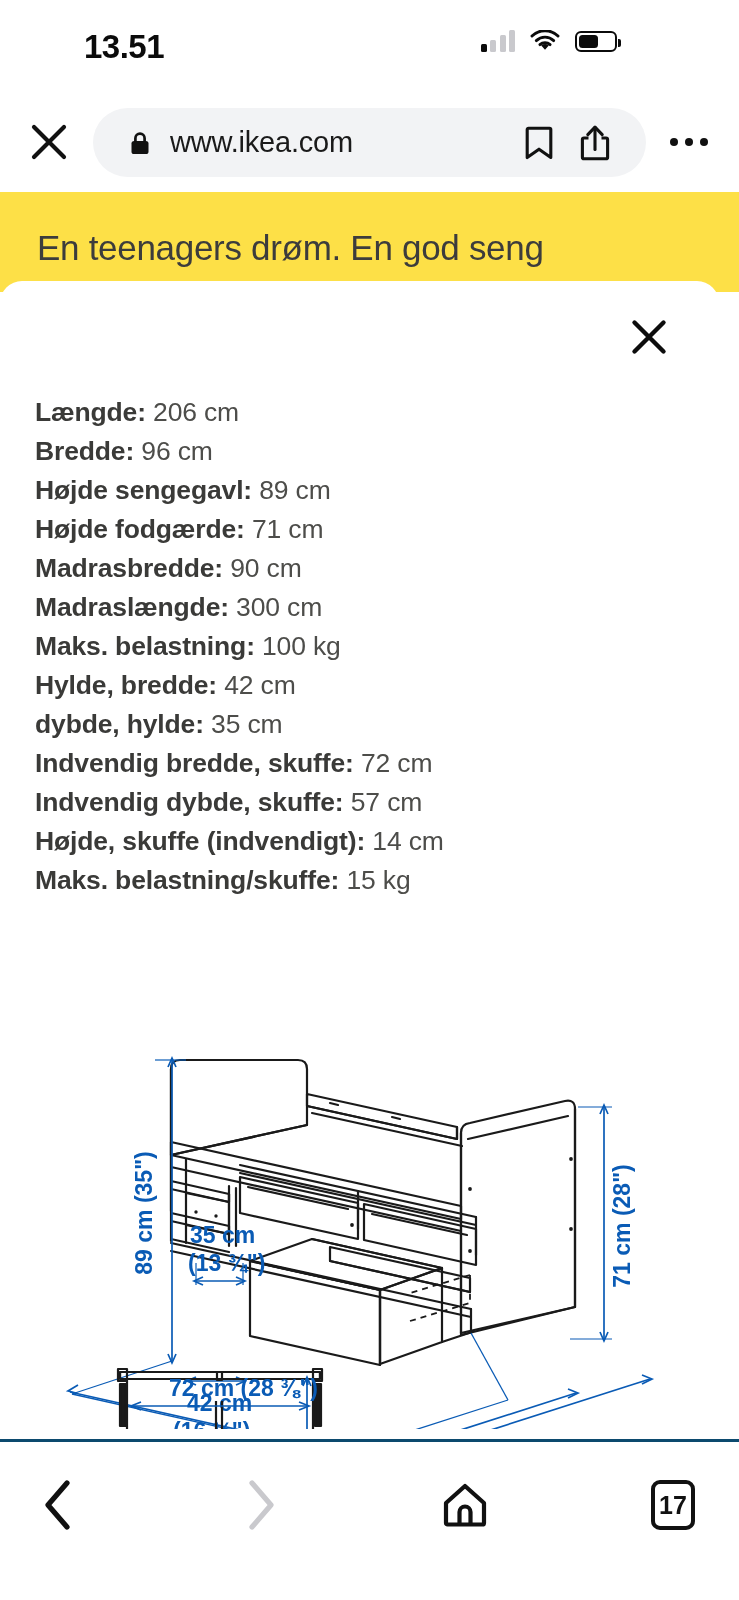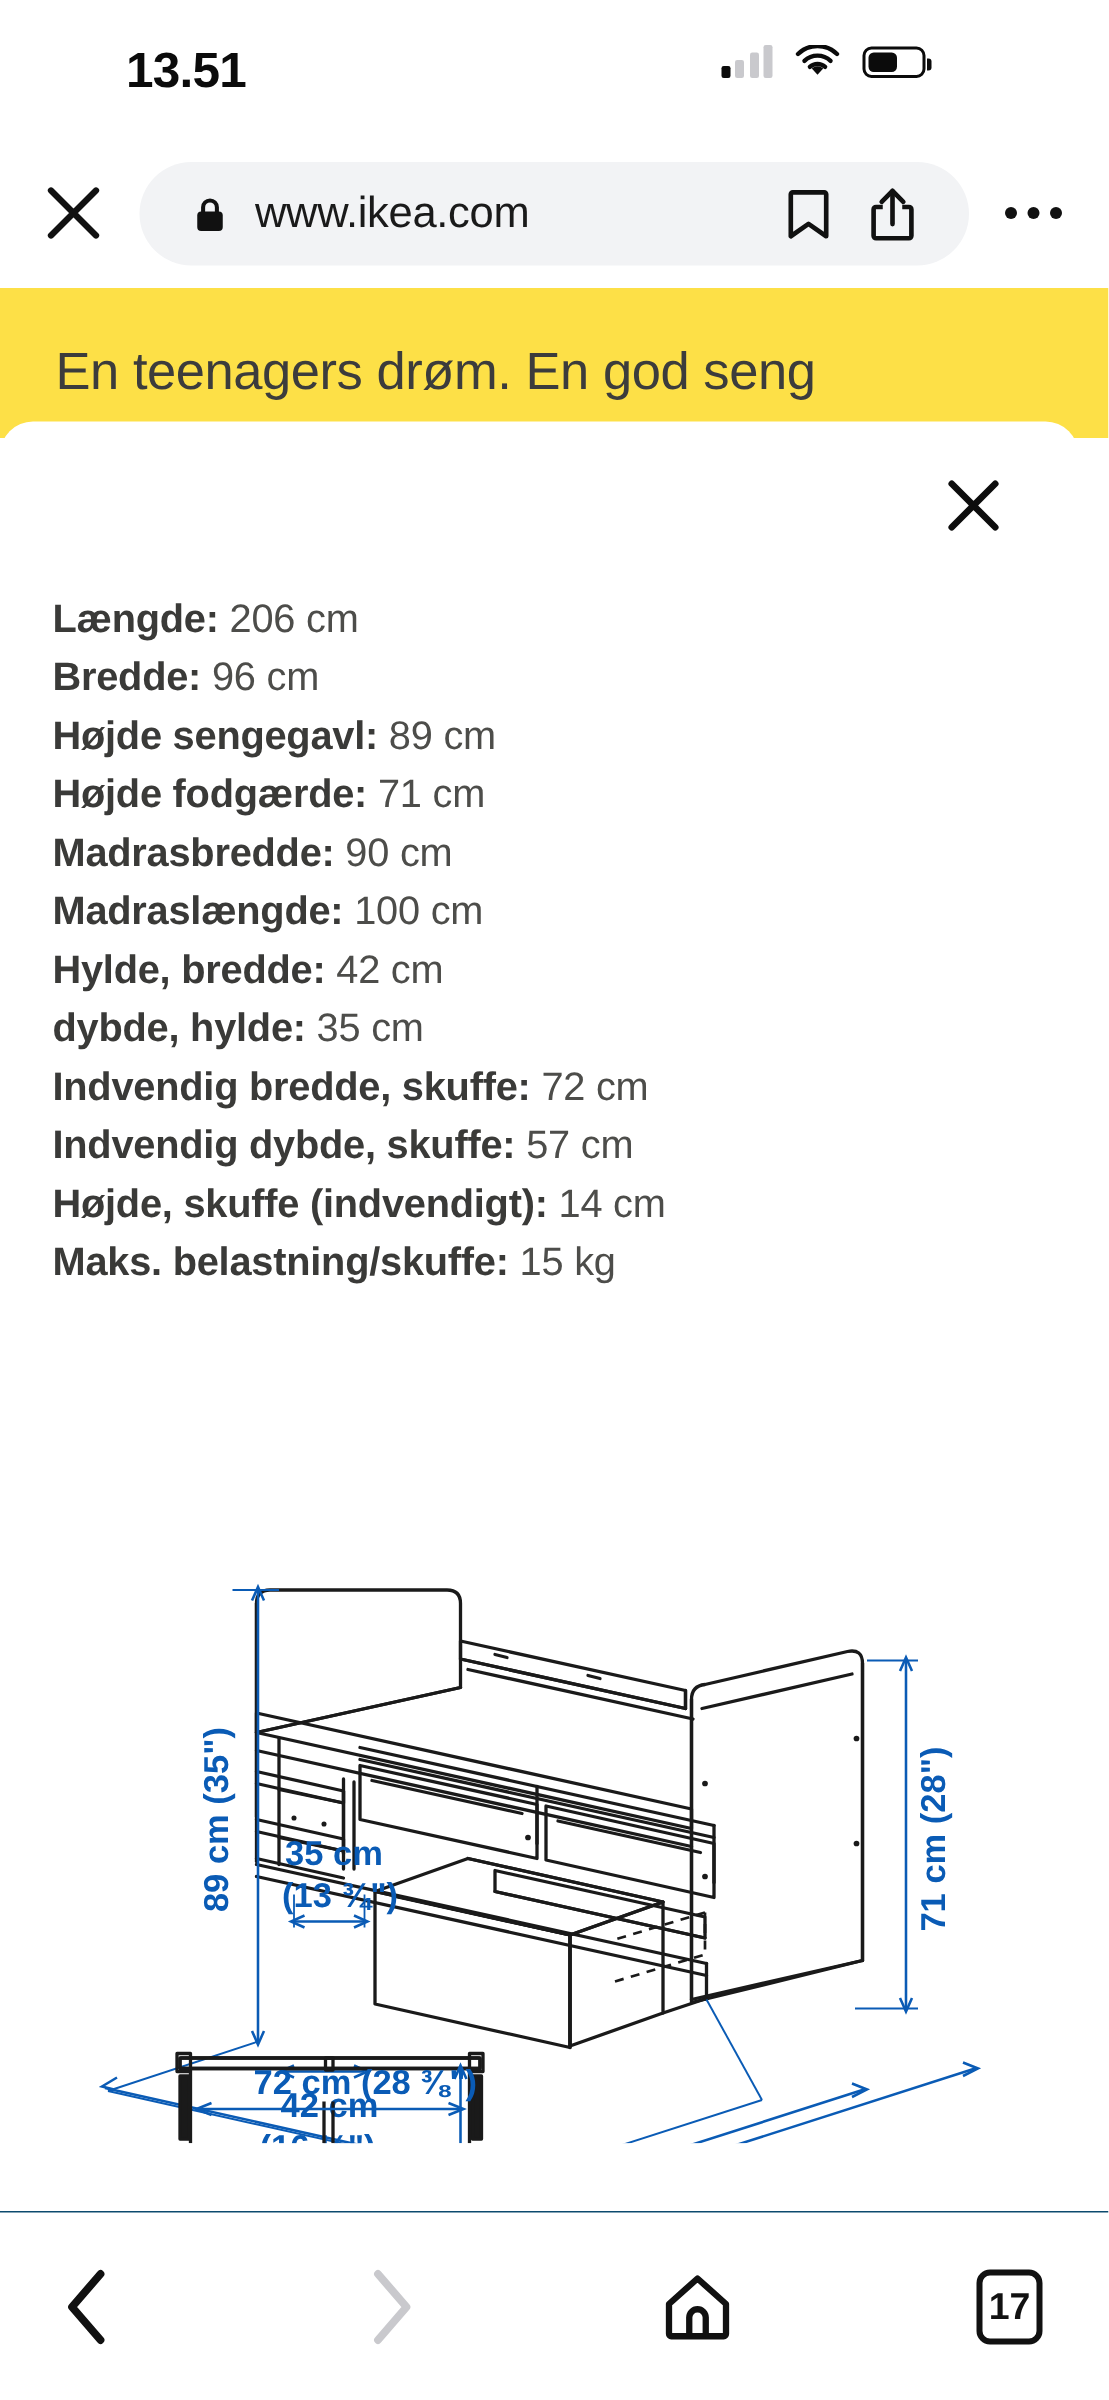--- a/index.html
+++ b/index.html
@@ -112,22 +112,22 @@
 
   
   .drawing {
     position:absolute; left:0; top:700px; width:719px; height:448px;
     background:#ffffff; overflow:hidden;
   }
   .drawing svg { display:block; }
 
   
   .bottomnav {
-    position:absolute; bottom:0; left:0; width:739px; height:126px;
-    background:#ffffff; border-top:1px solid #0c4a6e;
+    position:absolute; bottom:0; left:0; width:739px; height:161px;
+    background:#ffffff; border-top:3px solid #0c4a6e;
   }
   .navbtn {
     position:absolute; top:22px; width:82px; height:82px;
     display:flex; align-items:center; justify-content:center;
   }
   .navbtn.back    { left:17px; }
   .navbtn.forward { left:220px; }
   .navbtn.home    { left:424px; }
   .navbtn.tabs    { left:632px; }
   .tabcount {
@@ -223,21 +223,25 @@
     <div class="specrow">
       <span class="lab">Højde fodgærde:</span>
       <span class="val">71 cm</span>
     </div>
     <div class="specrow">
       <span class="lab">Madrasbredde:</span>
       <span class="val">90 cm</span>
     </div>
     <div class="specrow">
       <span class="lab">Madraslængde:</span>
-      <span class="val">100 cm</span>
+      <span class="val">300 cm</span>
+    </div>
+    <div class="specrow">
+      <span class="lab">Maks. belastning:</span>
+      <span class="val">100 kg</span>
     </div>
     <div class="specrow">
       <span class="lab">Hylde, bredde:</span>
       <span class="val">42 cm</span>
     </div>
     <div class="specrow">
       <span class="lab">dybde, hylde:</span>
       <span class="val">35 cm</span>
     </div>
     <div class="specrow">

